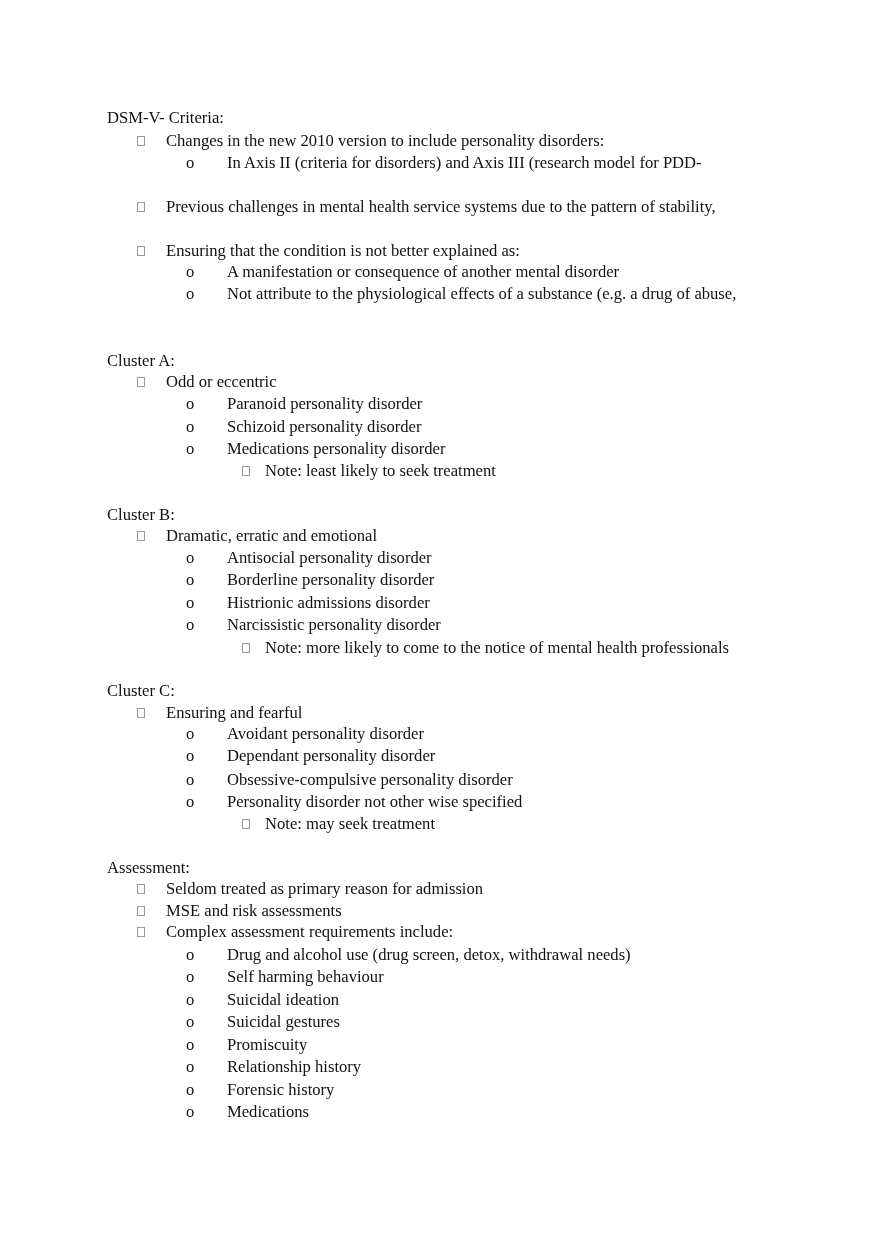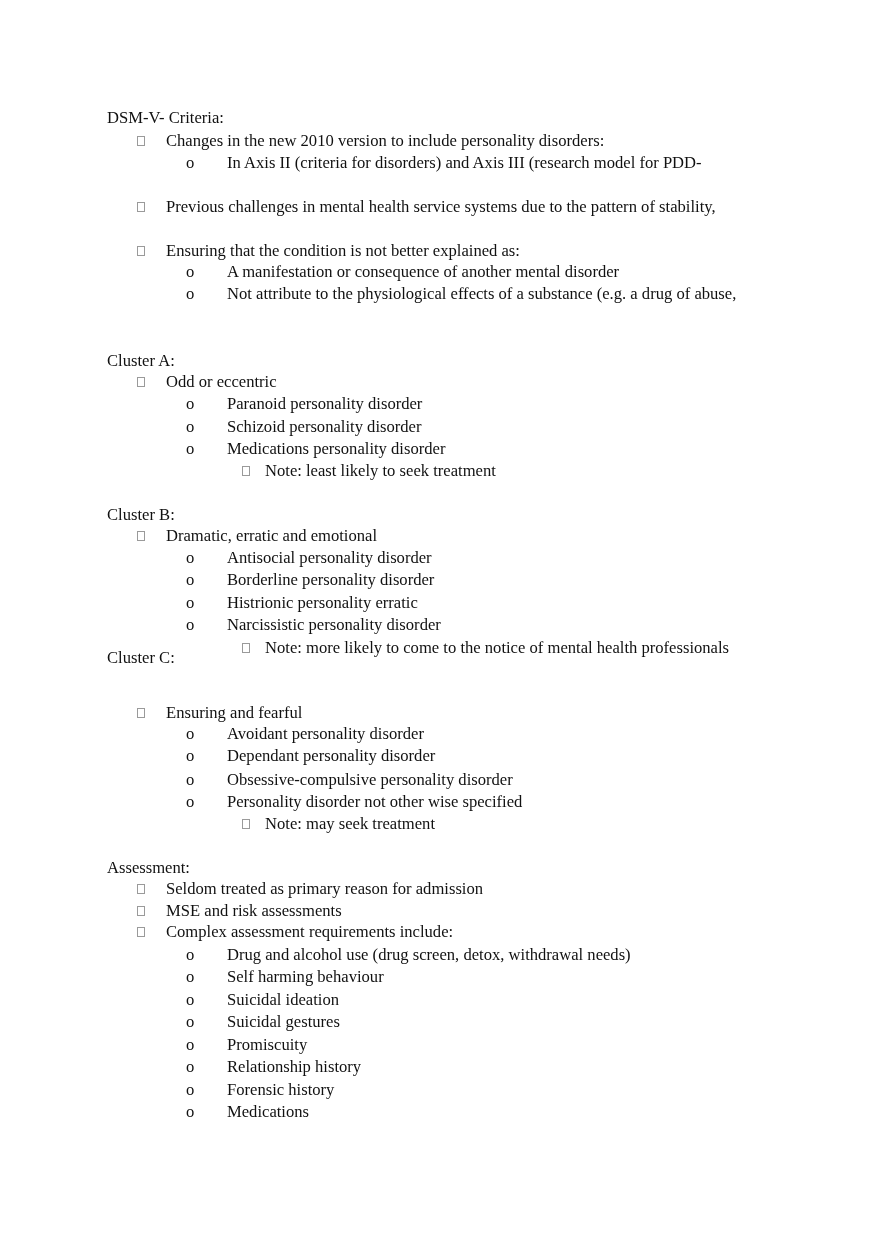--- a/index.html
+++ b/index.html
@@ -87,32 +87,32 @@
   <div class="line b2" style="top:548px">
     <span class="mk">o</span>
     <span class="tx">Antisocial personality disorder</span>
   </div>
   <div class="line b2" style="top:570px">
     <span class="mk">o</span>
     <span class="tx">Borderline personality disorder</span>
   </div>
   <div class="line b2" style="top:593px">
     <span class="mk">o</span>
-    <span class="tx">Histrionic personality erratic</span>
+    <span class="tx">Histrionic admissions disorder</span>
   </div>
   <div class="line b2" style="top:615px">
     <span class="mk">o</span>
     <span class="tx">Narcissistic personality disorder</span>
   </div>
   <div class="line b3" style="top:638px">
     <span class="mk"></span>
     <span class="tx">Note: more likely to come to the notice of mental health professionals</span>
   </div>
 
-  <div class="line heading" style="top:648px">Cluster C:</div>
+  <div class="line heading" style="top:681px">Cluster C:</div>
   <div class="line b1" style="top:703px">
     <span class="mk"></span>
     <span class="tx">Ensuring and fearful</span>
   </div>
   <div class="line b2" style="top:724px">
     <span class="mk">o</span>
     <span class="tx">Avoidant personality disorder</span>
   </div>
   <div class="line b2" style="top:746px">
     <span class="mk">o</span>

